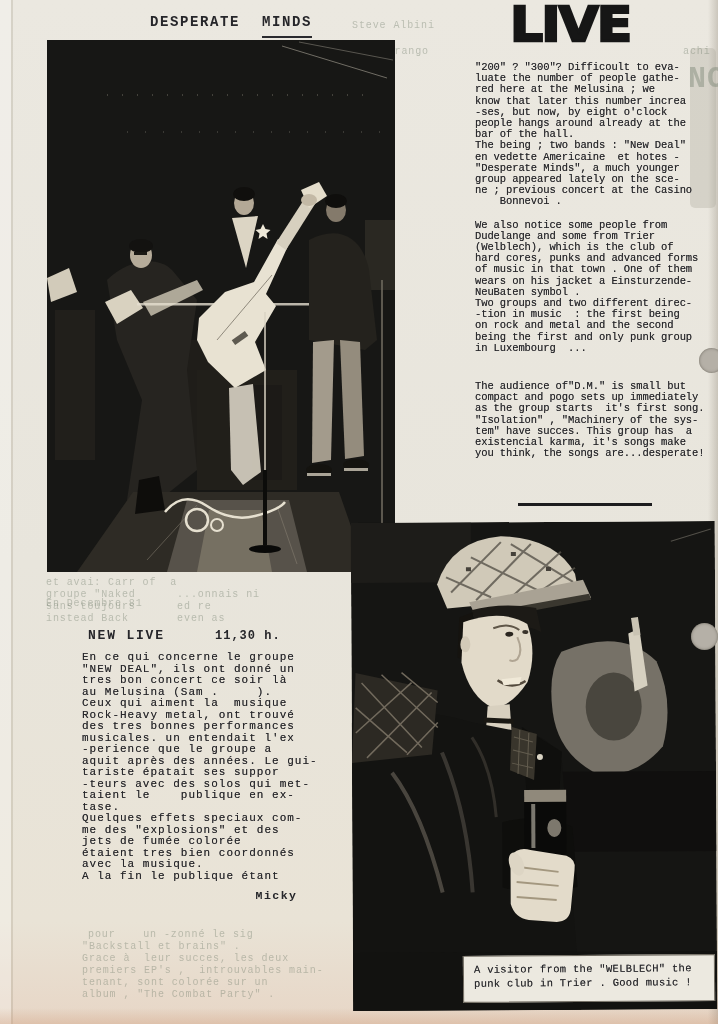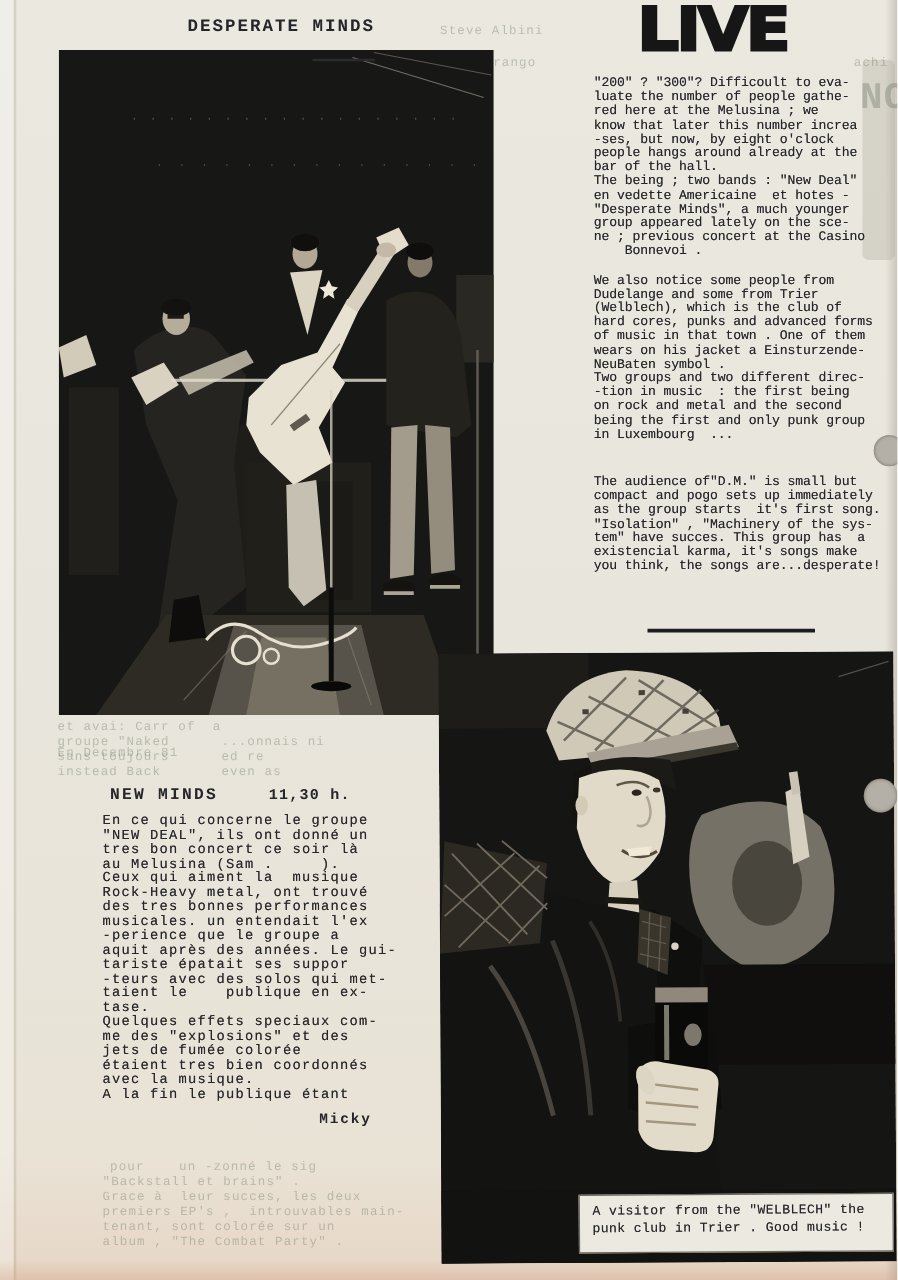--- a/index.html
+++ b/index.html
@@ -12,21 +12,21 @@
   .abs{position:absolute;}
   
   #left-light{left:0;top:0;width:11px;height:1024px;background:rgba(255,255,255,.28);}
   #left-crease{left:11px;top:0;width:2px;height:1024px;background:rgba(140,130,110,.22);}
   #right-shade{right:0;top:0;width:10px;height:1024px;background:linear-gradient(90deg,transparent,rgba(120,110,95,.28));}
   #bottom-tint{left:0;bottom:0;width:718px;height:16px;background:linear-gradient(0deg,rgba(208,160,128,.38),transparent);}
   #right-smear{left:690px;top:48px;width:26px;height:160px;background:rgba(165,162,150,.30);border-radius:5px;}
   .hole{border-radius:50%;background:#b5b0a7;box-shadow:inset 0 0 3px rgba(80,75,65,.7);z-index:9;}
   
   #title-left{left:150px;top:14px;font-weight:bold;font-size:14px;letter-spacing:1.6px;white-space:pre;z-index:4;}
-  #title-left .ul{border-bottom:2px solid #2a2a2e;padding-bottom:17px;}
+  #title-left .ul{border-bottom:2px solid #2a2a2e;padding-bottom:6px;margin-left:12px;}
   #masthead{left:510px;top:-6px;font-family:"DejaVu Sans","Liberation Sans",sans-serif;font-weight:bold;
     font-size:52px;letter-spacing:-2px;color:#161616;-webkit-text-stroke:2.5px #161616;
     transform:scaleY(.92);z-index:4;}
   
   .tw{white-space:pre-wrap;font-size:10.5px;line-height:11.2px;letter-spacing:-0.1px;
       text-shadow:0 0 .5px rgba(20,20,25,.55);}
   #col-en{left:475px;top:62px;width:238px;z-index:4;}
   #col-en .p4{margin-top:12px;}
   #col-en .p5{margin-top:27px;}
   #separator{left:518px;top:503px;width:134px;height:3px;background:#1d1d1f;z-index:4;}
@@ -164,21 +164,21 @@
 compact and pogo sets up immediately
 as the group starts  it's first song.
 "Isolation" , "Machinery of the sys-
 tem" have succes. This group has  a
 existencial karma, it's songs make
 you think, the songs are...desperate!</div>
   </div>
 
   <div class="abs" id="separator"></div>
 
-  <div class="abs" id="newdeal-head">NEW MINDS</div>
+  <div class="abs" id="newdeal-head">NEW LIVE</div>
   <div class="abs" id="newdeal-time">11,30 h.</div>
   <div class="abs" id="col-fr">
     <div class="tw b1">En ce qui concerne le groupe
 "NEW DEAL", ils ont donné un
 tres bon concert ce soir là
 au Melusina (Sam .     ).
 Ceux qui aiment la  musique
 Rock-Heavy metal, ont trouvé
 des tres bonnes performances
 musicales. un entendait l'ex

